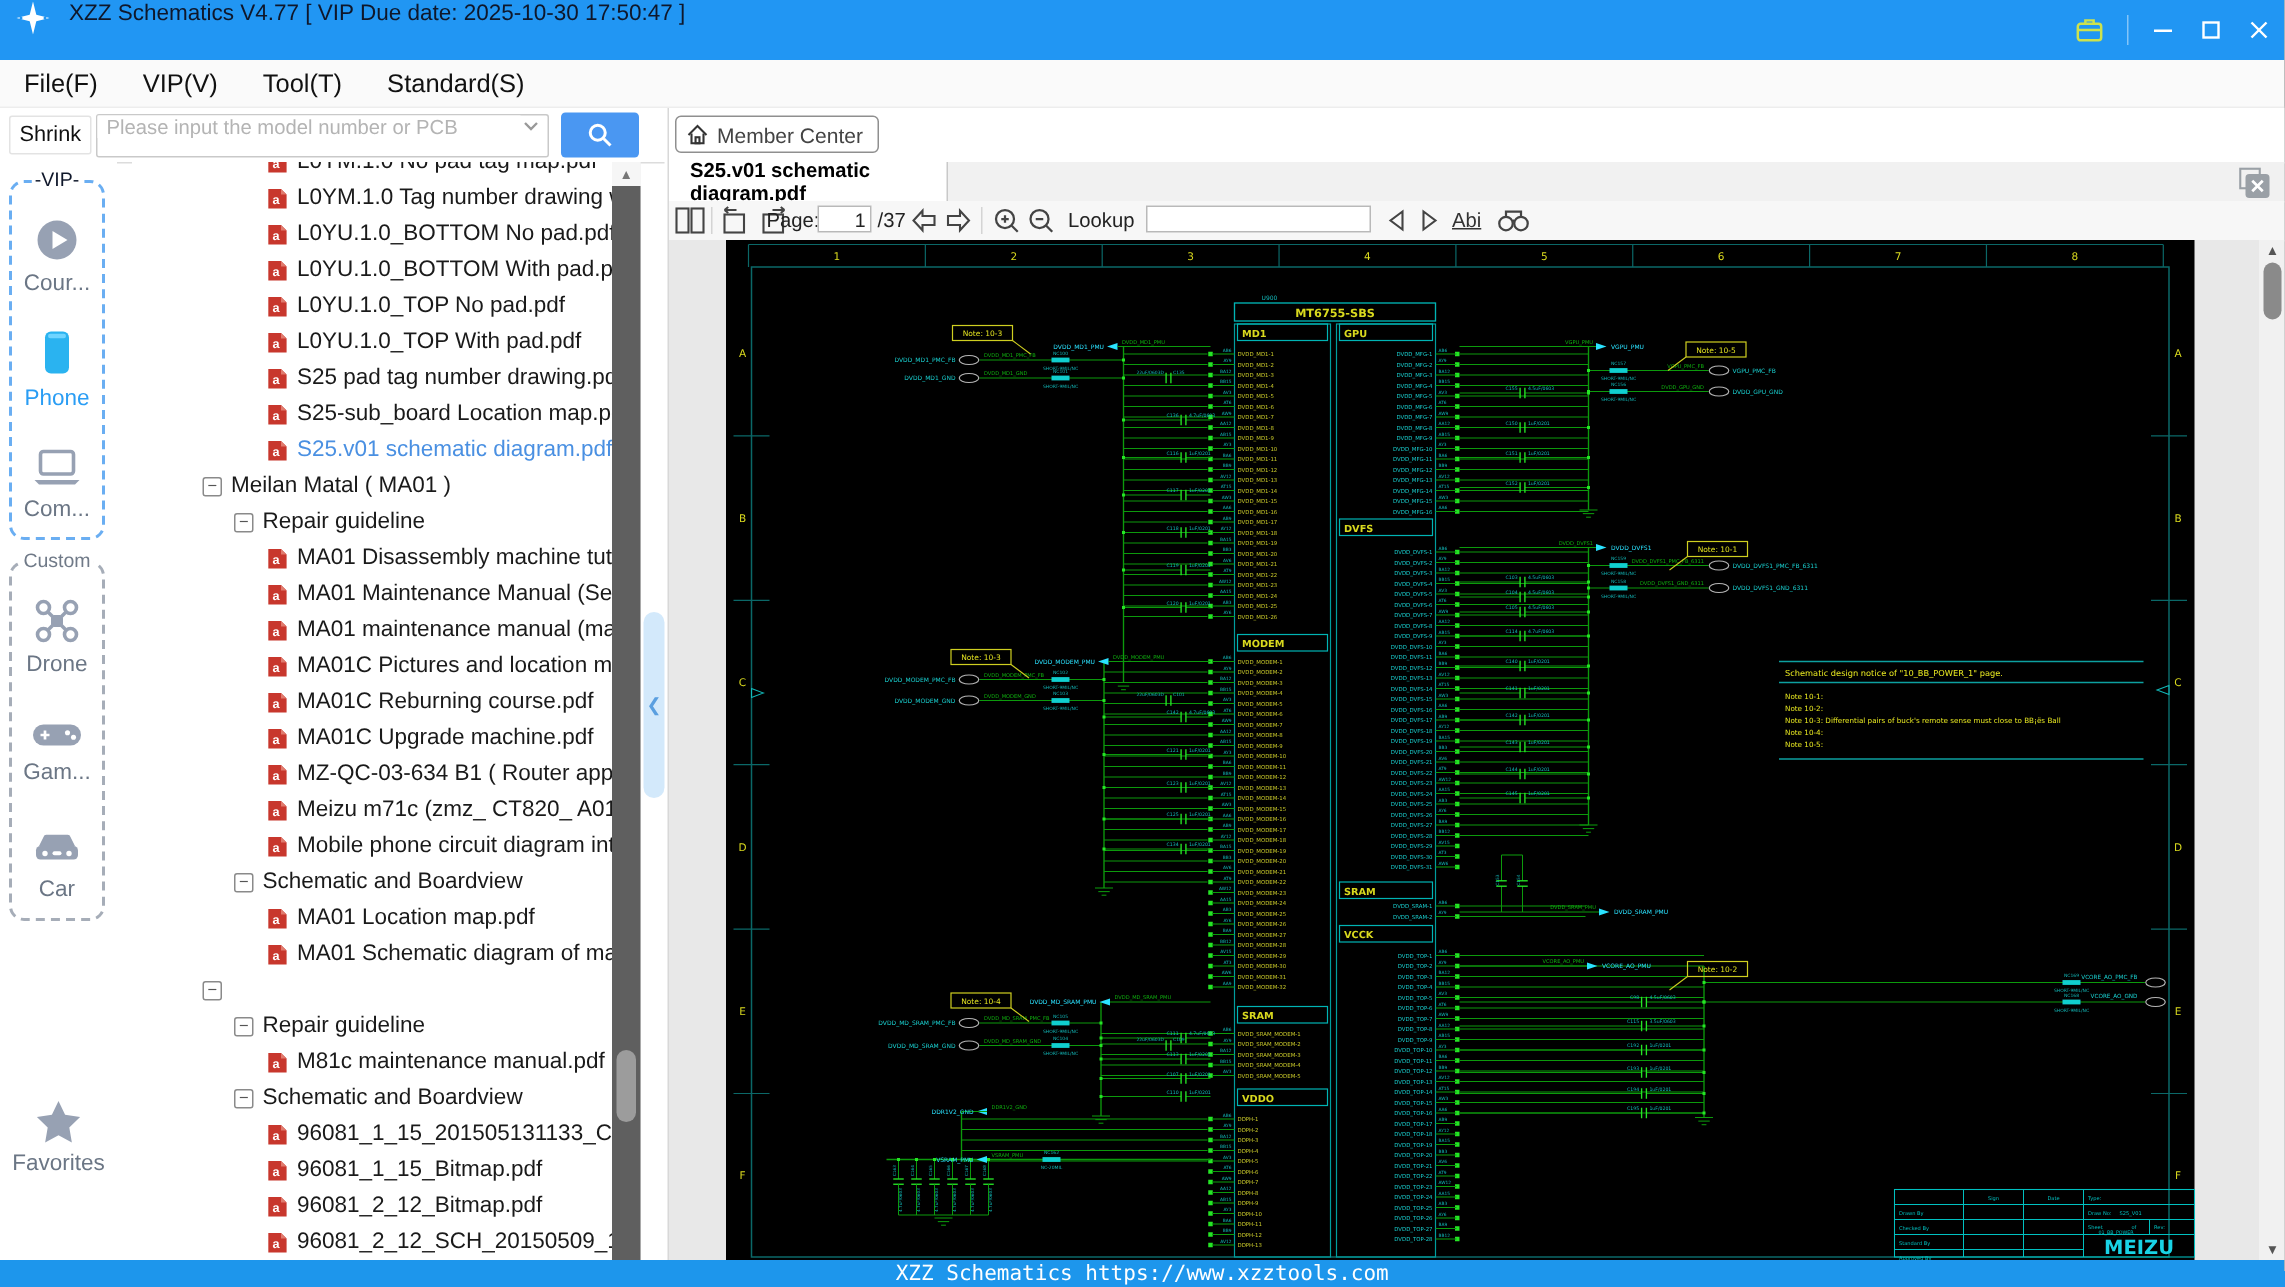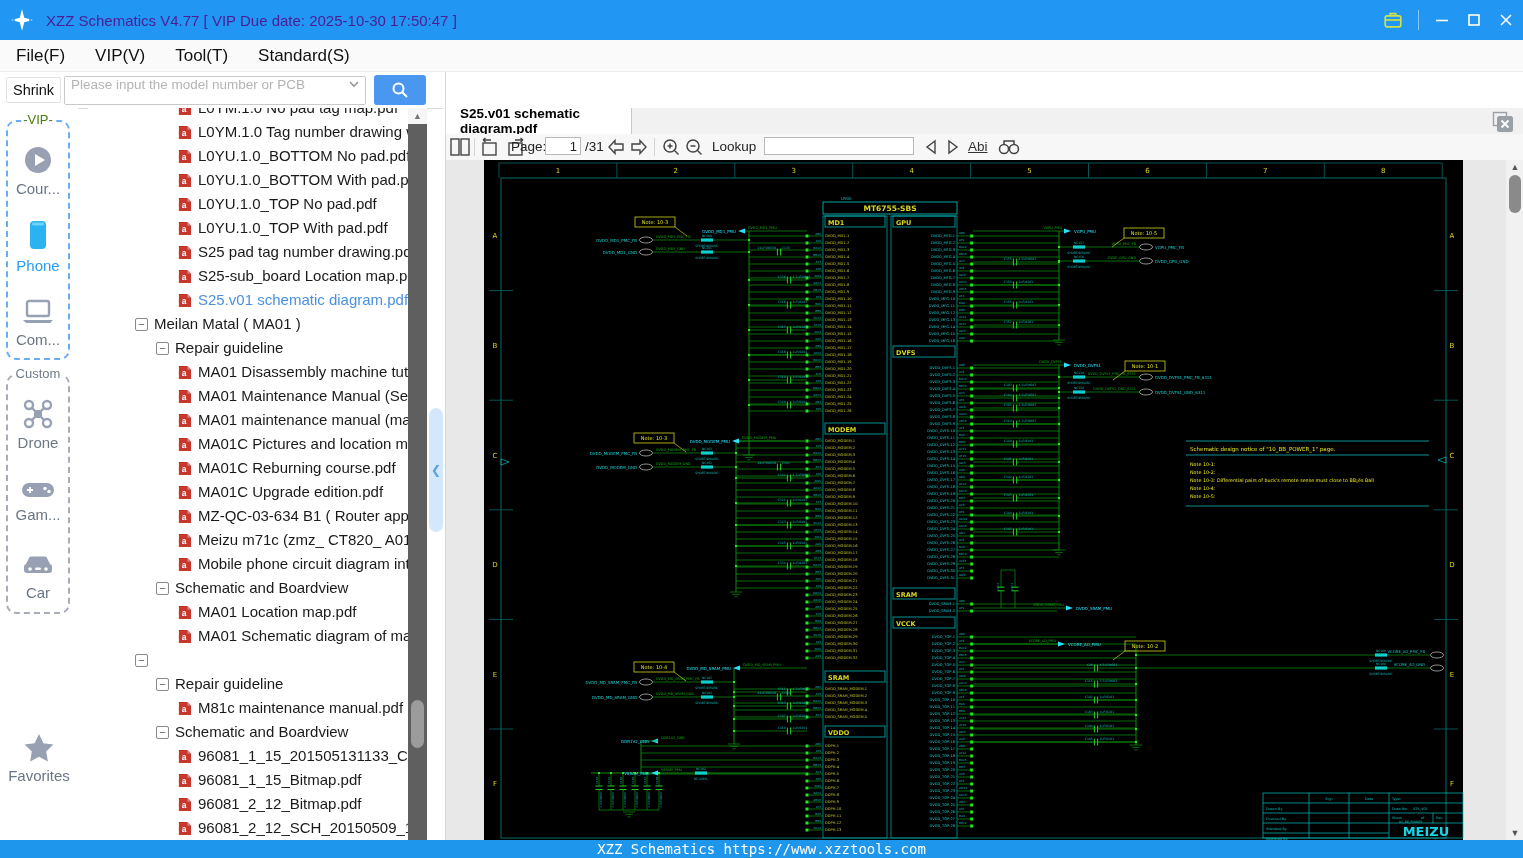--- a/index.html
+++ b/index.html
@@ -1,20 +1,20 @@
 <!DOCTYPE html>
 <html><head>
 <meta charset="utf-8">
 <style>
   html,body{margin:0;padding:0;background:#cfcfcf;}
   #app{position:relative;width:1523px;height:858px;background:#ffffff;overflow:hidden;
        font-family:"Liberation Sans",sans-serif;-webkit-font-smoothing:antialiased;}
   
   #titlebar{position:absolute;left:0;top:0;width:1523px;height:40px;background:#2196f3;
-            display:flex;align-items:center;color:#4c1d95;}
+            display:flex;color:#0f172a;}
   #titlebar .logo{margin:0 12px 0 10px;}
   #titlebar .wtitle{font-size:15px;}
   #titlebar .ctrls{position:absolute;right:8px;top:0;height:40px;display:flex;align-items:center;gap:14px;}
   #titlebar .vsep{width:1px;height:20px;background:rgba(255,255,255,.45);}
   
   #menubar{position:absolute;left:0;top:40px;width:1523px;height:32px;background:#fafafa;
            display:flex;align-items:center;gap:30px;padding-left:16px;box-sizing:border-box;
            border-bottom:1px solid #ededed;}
   .menu-item{font-size:17px;color:#111;cursor:default;}
   
@@ -27,21 +27,21 @@
   .searchbox input{flex:1;border:none;outline:none;font-size:13.5px;color:#333;padding:0 6px;
                    font-family:"Liberation Sans",sans-serif;}
   .searchbox input::placeholder{color:#b4b4b4;}
   #searchbtn{position:absolute;left:374px;top:3px;width:52px;height:30px;background:#4a97f2;border:none;
              border-radius:3px;display:flex;align-items:center;justify-content:center;}
   
   #sidebar{position:absolute;left:0;top:108px;width:78px;height:732px;background:#fff;}
   .sgroup{position:absolute;left:6px;width:60px;border:2px dashed #6aaef2;border-radius:10px;}
   .sgroup.custom{border-color:#a6adb8;}
   .sgroup .gtag{position:absolute;top:-10px;left:50%;transform:translateX(-50%);background:#fff;
-                padding:0 2px;font-size:13px;color:#4d7c0f;white-space:nowrap;}
+                padding:0 2px;font-size:13px;color:#0f172a;white-space:nowrap;}
   .sgroup.custom .gtag{color:#707a88;}
   .side-item{height:76px;display:flex;flex-direction:column;align-items:center;justify-content:center;gap:4px;}
   .side-item .slabel{font-size:15px;color:#6b7685;max-width:62px;overflow:hidden;white-space:nowrap;}
   .side-item.active .slabel{color:#2a9df4;}
   #favitem{position:absolute;left:0;top:624px;width:78px;display:flex;flex-direction:column;align-items:center;gap:3px;}
   #favitem .slabel{font-size:15px;color:#6b7685;}
   
   #tree{position:absolute;left:88px;top:108px;width:320px;height:732px;overflow:hidden;background:#fff;}
   #treelist{margin-top:-12px;}
   .trow{height:24px;line-height:24px;font-size:15px;color:#1a1a1a;white-space:nowrap;display:flex;align-items:center;}
@@ -369,21 +369,21 @@
           <span>MA01C Reburning course.pdf</span>
         </div>
         <div class="trow" style="padding-left: 89px;">
           <span class="ticon">
             <svg width="15" height="15" viewBox="0 0 16 16">
               <path d="M2 1 h9 l4 4 v10 h-13 z" fill="#c8372d"></path>
               <path d="M11 1 l4 4 h-4 z" fill="#e07b6e"></path>
               <text x="7.5" y="12" font-size="9" font-weight="bold" fill="#fff" text-anchor="middle" font-family="Liberation Sans, sans-serif">a</text>
             </svg>
           </span>
-          <span>MA01C Upgrade edition.pdf</span>
+          <span>MA01C Upgrade machine.pdf</span>
         </div>
         <div class="trow" style="padding-left: 89px;">
           <span class="ticon">
             <svg width="15" height="15" viewBox="0 0 16 16">
               <path d="M2 1 h9 l4 4 v10 h-13 z" fill="#c8372d"></path>
               <path d="M11 1 l4 4 h-4 z" fill="#e07b6e"></path>
               <text x="7.5" y="12" font-size="9" font-weight="bold" fill="#fff" text-anchor="middle" font-family="Liberation Sans, sans-serif">a</text>
             </svg>
           </span>
           <span>MZ-QC-03-634 B1 ( Router application ).pdf</span>
@@ -504,20 +504,30 @@
       </div>
     </div>
   <div id="treescroll">
     <div class="upbtn">▲</div>
     <div class="track"></div>
     <div class="thumb"></div>
   </div>
   <div id="collapse-handle">❮</div>
 
   <div id="rightpanel">
+    <div id="memberrow">
+      <button id="memberbtn">
+        <svg width="16" height="16" viewBox="0 0 16 16" fill="none" stroke="#333" stroke-width="1.4">
+            <path d="M2 8 L8 2 L14 8"></path>
+            <path d="M4 7 V13.5 H12 V7"></path>
+            <rect x="6.7" y="9.5" width="2.6" height="4"></rect>
+          </svg>
+        <span>Member Center</span>
+      </button>
+    </div>
     <div id="tabbar">
       <div class="tab">
         <span>S25.v01 schematic diagram.pdf</span>
       </div>
       <div id="closeall">
         <svg width="22" height="22" viewBox="0 0 22 22">
             <rect x="1.5" y="1.5" width="13" height="13" fill="none" stroke="#9aa0a6" stroke-width="1.4"></rect>
             <rect x="5" y="5" width="16" height="16" rx="2.5" fill="#9aa0a6"></rect>
             <path d="M9.5 9.5 L16.5 16.5 M16.5 9.5 L9.5 16.5" stroke="#fff" stroke-width="1.8"></path>
           </svg>
@@ -532,21 +542,21 @@
       <svg class="tbi" style="left:33px" width="22" height="20" viewBox="0 0 22 20" fill="none" stroke="#444" stroke-width="1.4">
           <rect x="4" y="6" width="13" height="12"></rect>
           <path d="M4 3 h8 M4 3 l2.5-2 M4 3 l2.5 2"></path>
         </svg>
       <svg class="tbi" style="left:59px" width="22" height="20" viewBox="0 0 22 20" fill="none" stroke="#444" stroke-width="1.4">
           <rect x="4" y="6" width="13" height="12"></rect>
           <path d="M18 3 h-8 M18 3 l-2.5-2 M18 3 l-2.5 2"></path>
         </svg>
       <span class="tbtext" style="left:65px">Page:</span>
       <input id="pageinput" class="tbinput" value="1" style="">
-      <span class="tbtext" style="left:139px">/31</span>
+      <span class="tbtext" style="left:139px">/37</span>
       <svg class="tbi" style="left:160px" width="20" height="20" viewBox="0 0 20 20" fill="none" stroke="#444" stroke-width="1.4">
           <path d="M17 7 h-8 v-3.5 L3 10 l6 6.5 V13 h8 z"></path>
         </svg>
       <svg class="tbi" style="left:183px" width="20" height="20" viewBox="0 0 20 20" fill="none" stroke="#444" stroke-width="1.4">
           <path d="M3 7 h8 v-3.5 L17 10 l-6 6.5 V13 H3 z"></path>
         </svg>
       <div class="tbsep" style="left:208px"></div>
       <svg class="tbi" style="left:215px" width="20" height="20" viewBox="0 0 20 20" fill="none" stroke="#444" stroke-width="1.5">
           <circle cx="9" cy="9" r="6"></circle>
           <line x1="13.5" y1="13.5" x2="17.5" y2="17.5"></line>

